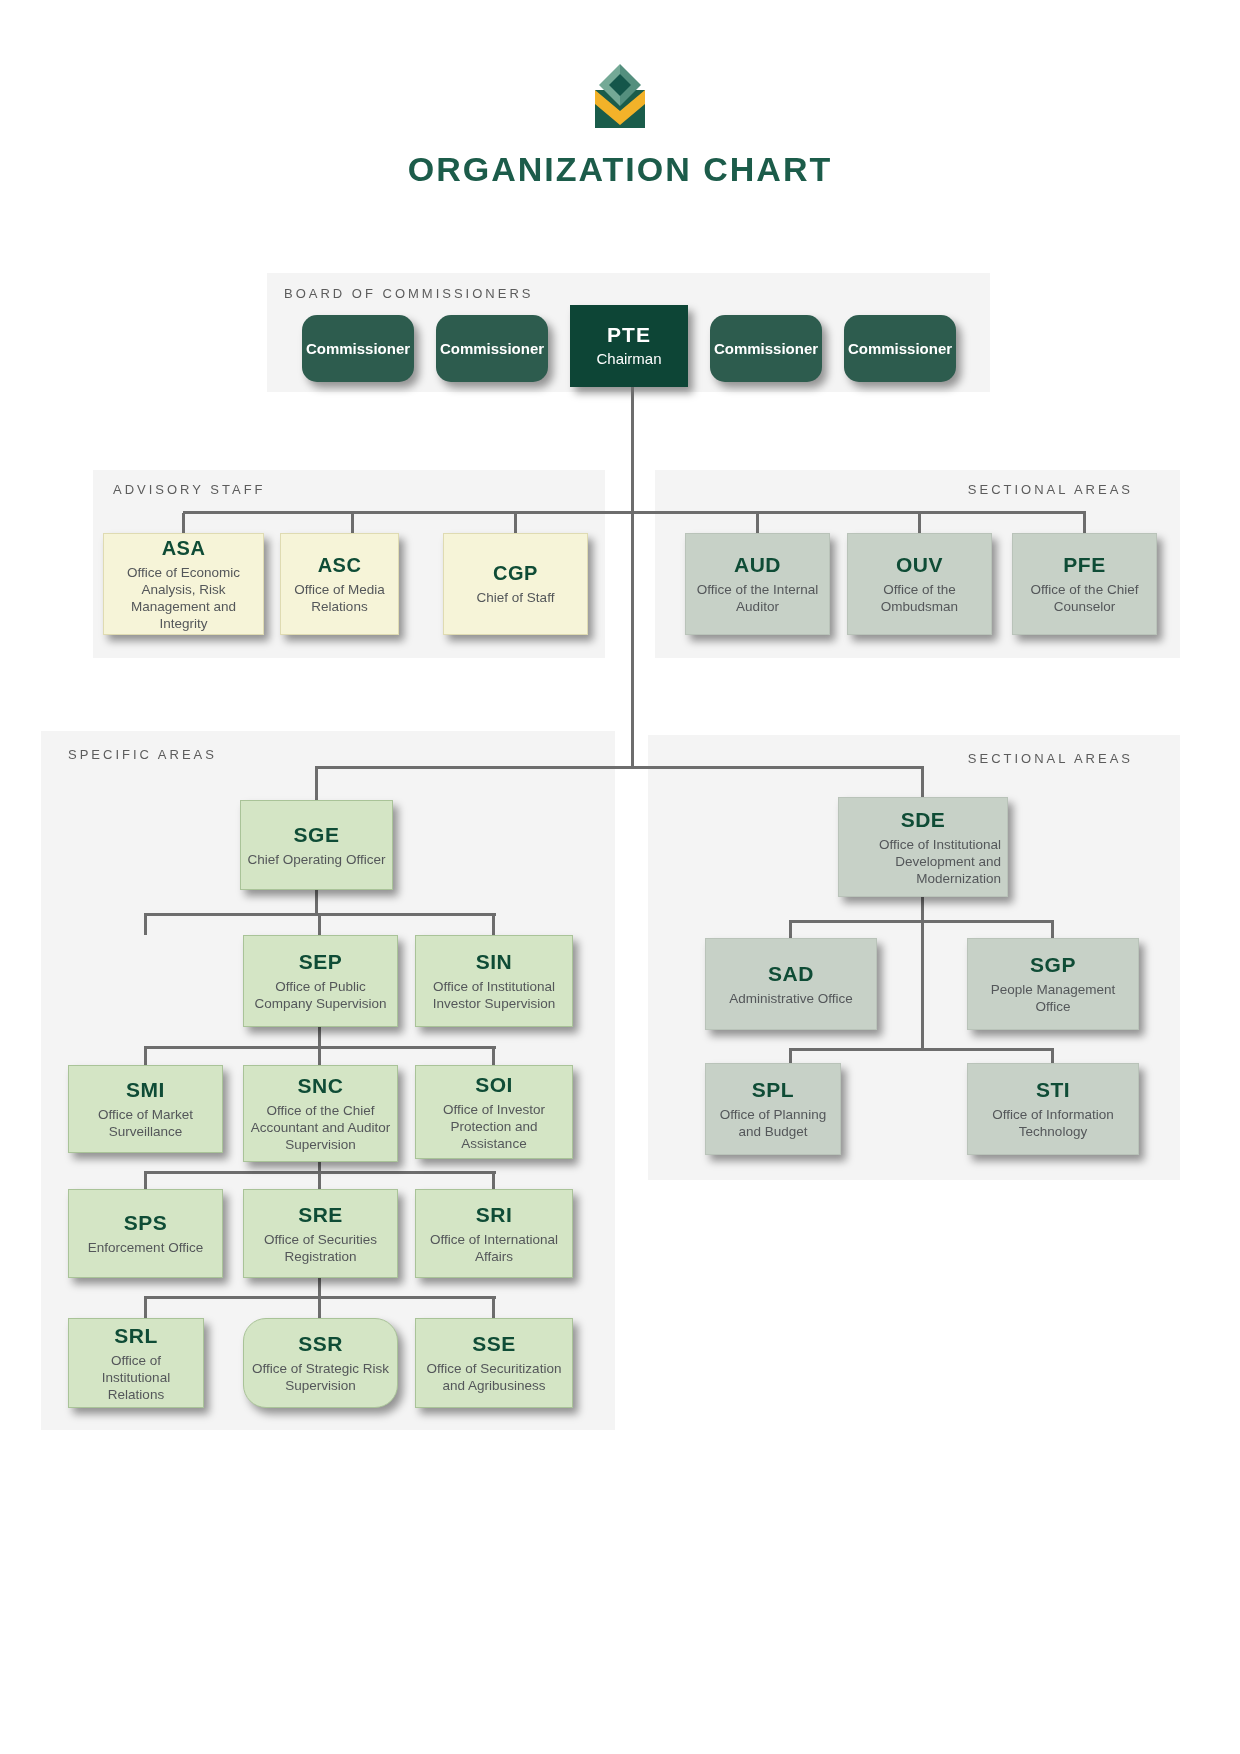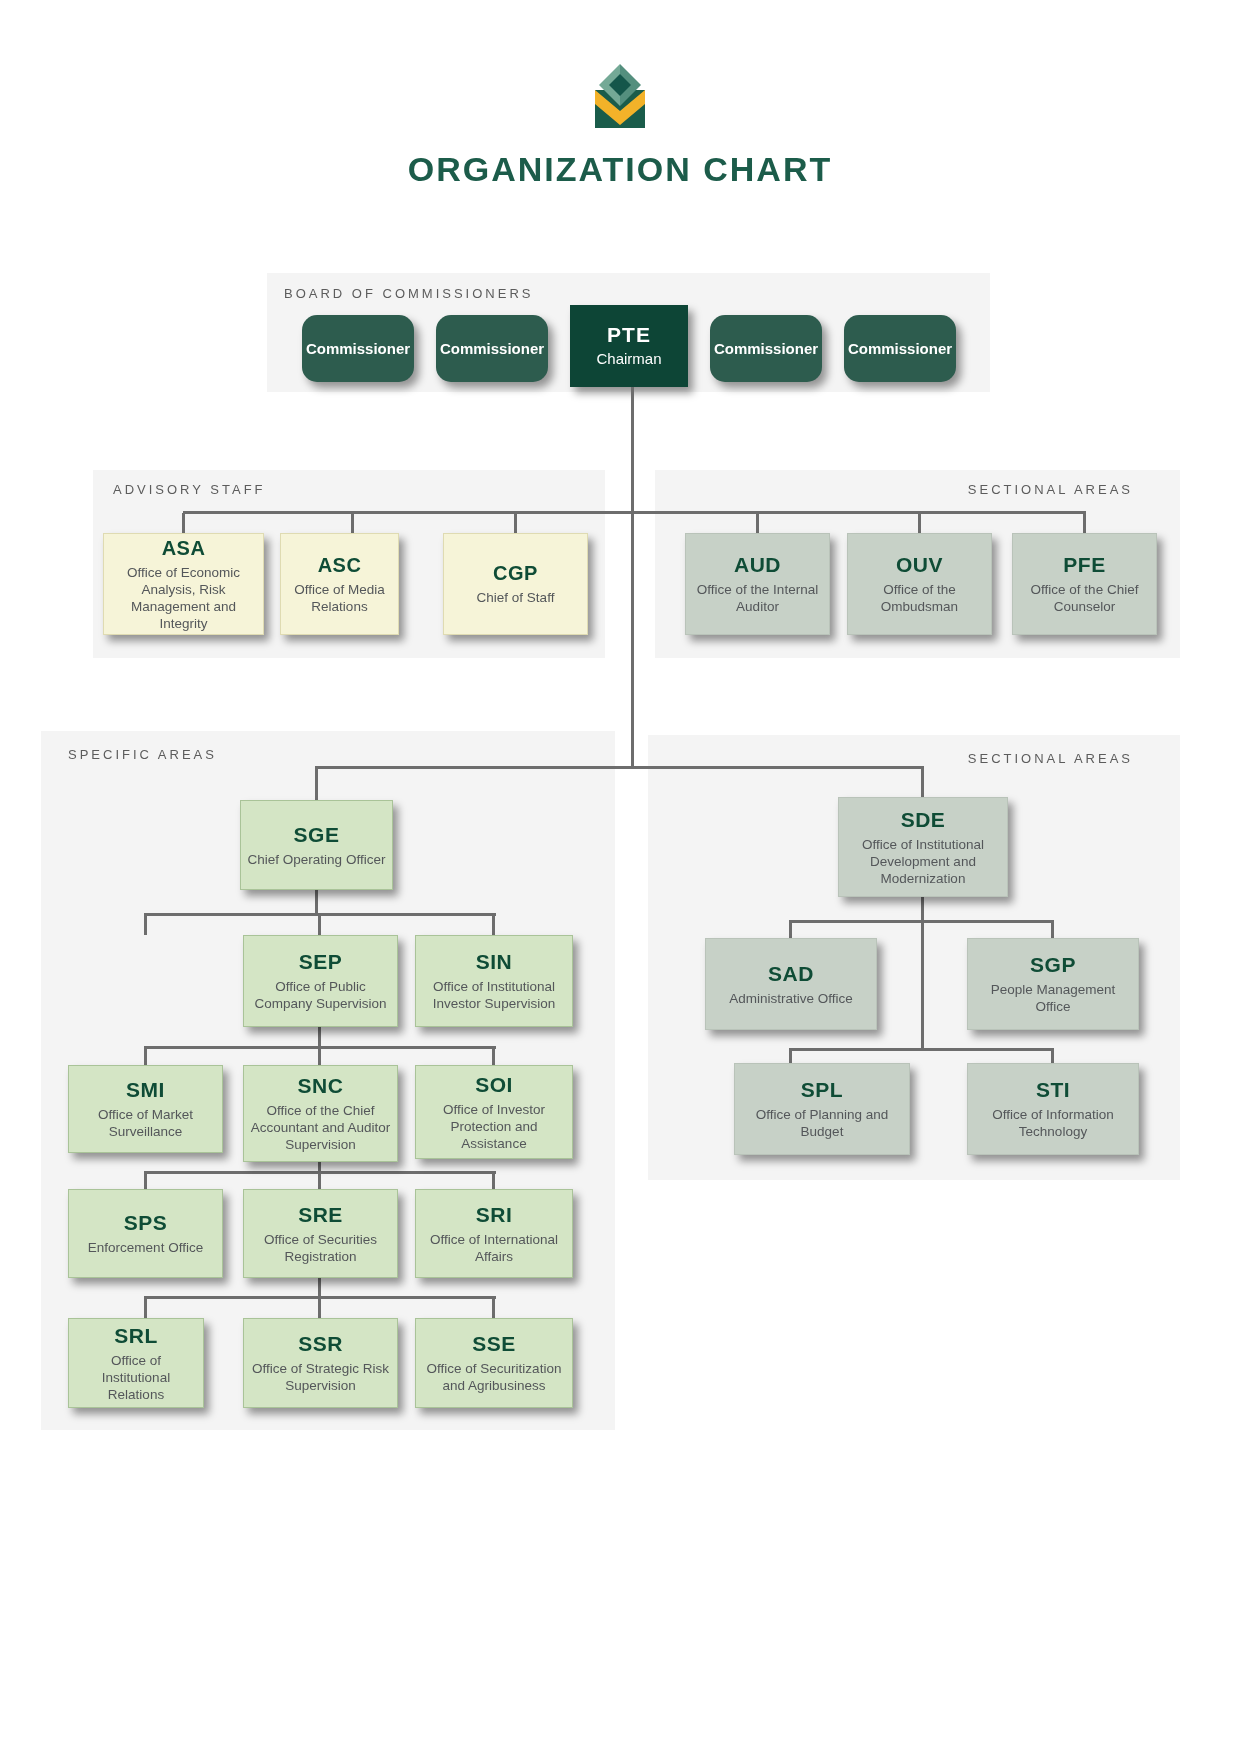--- a/index.html
+++ b/index.html
@@ -197,42 +197,42 @@
   </div>
   <div class="box lg" style="left:415px;top:1189px;width:158px;height:89px;">
     <span class="code">SRI</span>
     <span class="name">Office of International Affairs</span>
   </div>
 
   <div class="box lg" style="left:68px;top:1318px;width:136px;height:90px;">
     <span class="code">SRL</span>
     <span class="name">Office of Institutional Relations</span>
   </div>
-  <div class="box lg" style="left:243px;top:1318px;width:155px;height:90px;">
+  <div class="box lg" style="left:243px;top:1318px;width:155px;height:90px;border-radius:23px;">
     <span class="code">SSR</span>
     <span class="name">Office of Strategic Risk Supervision</span>
   </div>
   <div class="box lg" style="left:415px;top:1318px;width:158px;height:90px;">
     <span class="code">SSE</span>
     <span class="name">Office of Securitization and Agribusiness</span>
   </div>
 
-  <div class="box gg" style="left:838px;top:797px;width:170px;height:100px;">
+  <div class="box gg" style="left:838px;top:797px;width:170px;height:100px;text-align:right;">
     <span class="code">SDE</span>
     <span class="name">Office of Institutional Development and Modernization</span>
   </div>
   <div class="box gg" style="left:705px;top:938px;width:172px;height:92px;">
     <span class="code">SAD</span>
     <span class="name">Administrative Office</span>
   </div>
   <div class="box gg" style="left:967px;top:938px;width:172px;height:92px;">
     <span class="code">SGP</span>
     <span class="name">People Management Office</span>
   </div>
-  <div class="box gg" style="left:734px;top:1063px;width:176px;height:92px;">
+  <div class="box gg" style="left:705px;top:1063px;width:136px;height:92px;">
     <span class="code">SPL</span>
     <span class="name">Office of Planning and Budget</span>
   </div>
   <div class="box gg" style="left:967px;top:1063px;width:172px;height:92px;">
     <span class="code">STI</span>
     <span class="name">Office of Information Technology</span>
   </div>
 
 </div>
 

